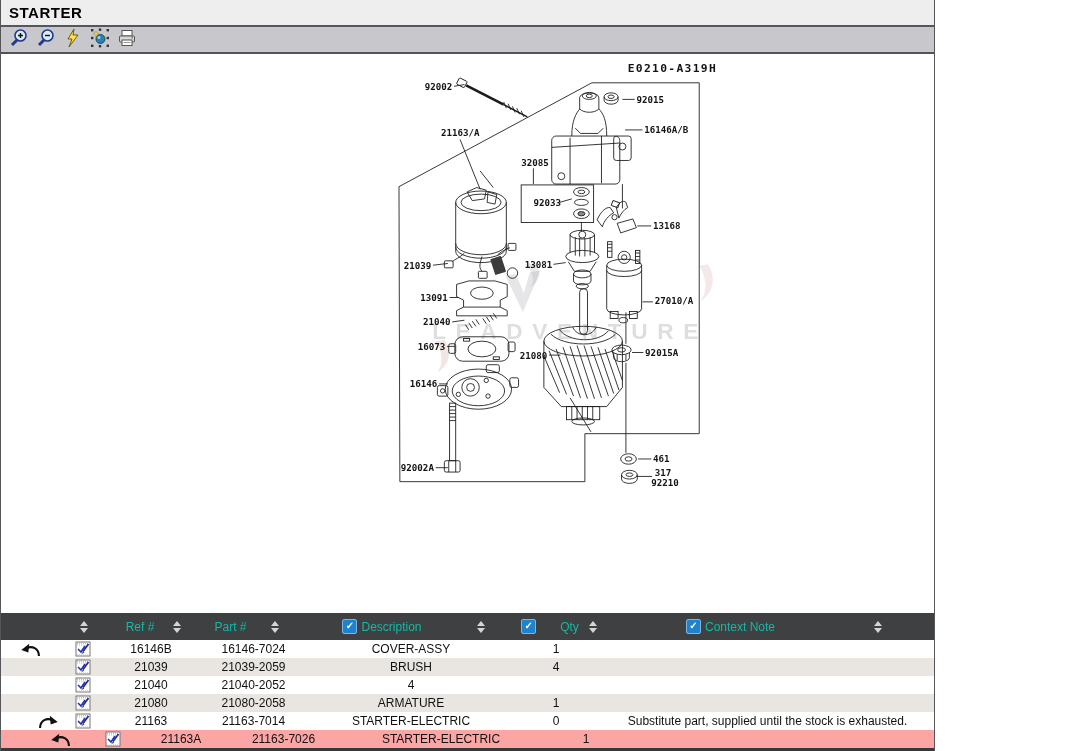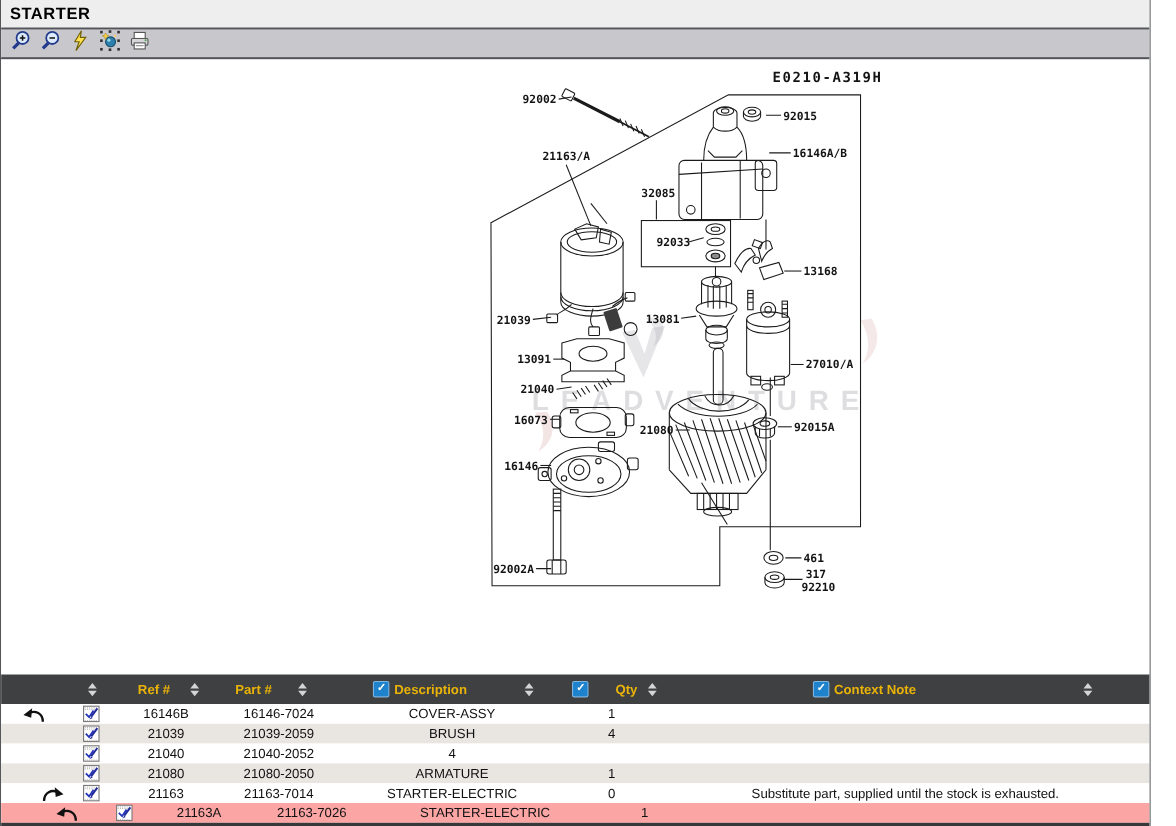--- a/index.html
+++ b/index.html
@@ -1,17 +1,17 @@
 <!DOCTYPE html>
 <html><head>
 <meta charset="utf-8">
 <style>
   html,body{margin:0;padding:0;background:#fff;}
   .page{
-    position:relative;width:1046px;height:751px;
+    position:relative;width:935px;height:751px;
     display:flex;flex-direction:column;overflow:hidden;
     font-family:"Liberation Sans",sans-serif;
     border-left:1px solid #55565a;border-right:1px solid #55565a;
     box-sizing:border-box;background:#fff;
   }
   
   .titlebar{
     height:25px;flex:0 0 25px;background:#eeeeee;
     border-bottom:2px solid #54565b;
     display:flex;align-items:center;padding-left:8px;
@@ -28,22 +28,22 @@
   .canvas{flex:1 1 auto;background:#ffffff;overflow:hidden;position:relative;}
   .canvas svg{display:block;width:100%;height:100%;}
   .art{stroke:#1b1b1b;fill:none;stroke-width:1;}
   .leader{stroke:#1b1b1b;stroke-width:1;}
   .plabel{font-family:"DejaVu Sans Mono",monospace;font-weight:bold;font-size:10.5px;fill:#141414;}
   .dcode{font-family:"DejaVu Sans Mono",monospace;font-weight:bold;font-size:13px;letter-spacing:1.5px;fill:#141414;}
   .wmtext{font-family:"Liberation Sans",sans-serif;font-weight:bold;font-size:26px;letter-spacing:11px;fill:#8d8d97;opacity:.28;}
   
   .thead,.tr{display:grid;grid-template-columns:60px 45px 90px 115px 200px 90px 1fr;}
   .thead{
-    flex:0 0 27px;height:27px;background:#3f4041;color:#eab308;
-    font-size:12px;font-weight:bold;align-items:center;
+    flex:0 0 27px;height:27px;background:#3f4041;color:#14b8a6;
+    font-size:12px;font-weight:normal;align-items:center;
   }
   .th{position:relative;display:flex;align-items:center;justify-content:center;height:100%;}
   .th .lbl{white-space:nowrap;}
   .c-ref-h{padding-right:22px;}
   .c-part-h{padding-right:46px;}
   .c-desc-h{padding-right:58px;}
   .c-qty-h{padding-right:12px;gap:20px;}
   .c-note-h{padding-right:74px;}
   .sort{display:inline-flex;flex-direction:column;align-items:center;gap:2px;cursor:pointer;}
   .sort i{display:block;width:0;height:0;border-left:4px solid transparent;border-right:4px solid transparent;}
@@ -452,21 +452,21 @@
         <div class="td">
           <svg width="17" height="16" viewBox="0 0 17 16">
             <rect x="1" y="1" width="14" height="14" fill="#fff" stroke="#777"></rect>
             <path d="M2 2.5 h12 M2 4 h12 M2 14 h12" stroke="#bbb" stroke-dasharray="1 1" fill="none"></path>
             <path d="M3 8 L6 11 L10 5" stroke="#2233bb" stroke-width="1.6" fill="none"></path>
             <path d="M13.5 3 L8 10.5" stroke="#222a99" stroke-width="1.8"></path>
             <path d="M8 10.5 l-1.6 2.6 2.9-1.3 z" fill="#222a99"></path>
           </svg>
         </div>
         <div class="td">21080</div>
-        <div class="td">21080-2050</div>
+        <div class="td">21080-2058</div>
         <div class="td">ARMATURE</div>
         <div class="td">1</div>
         <div class="td c-note"></div>
       </div>
       <div class="tr">
         <div class="td c-arrow fwd">
           <svg width="26" height="15" viewBox="0 0 26 17">
             <path d="M4 16 C4 7 12 4 18 7" fill="none" stroke="#111" stroke-width="2.4"></path>
             <polygon points="24,9 15,2 16,12" fill="#111"></polygon>
           </svg>

